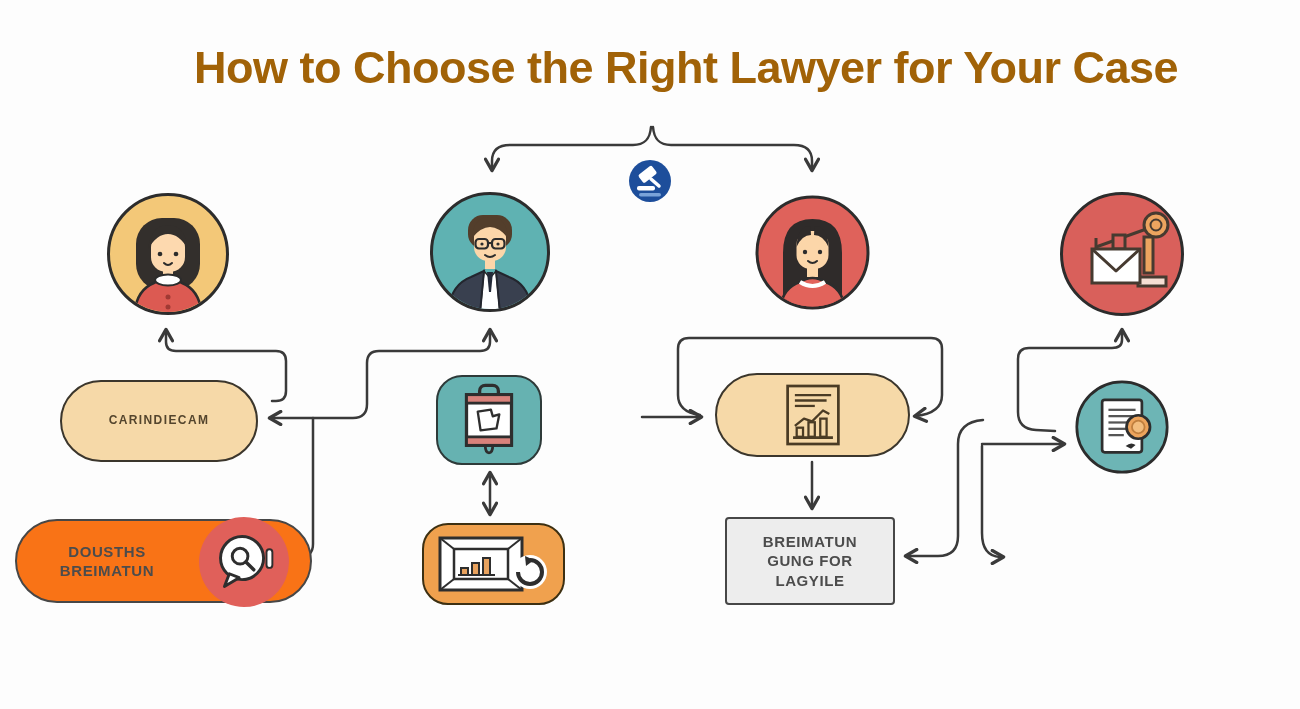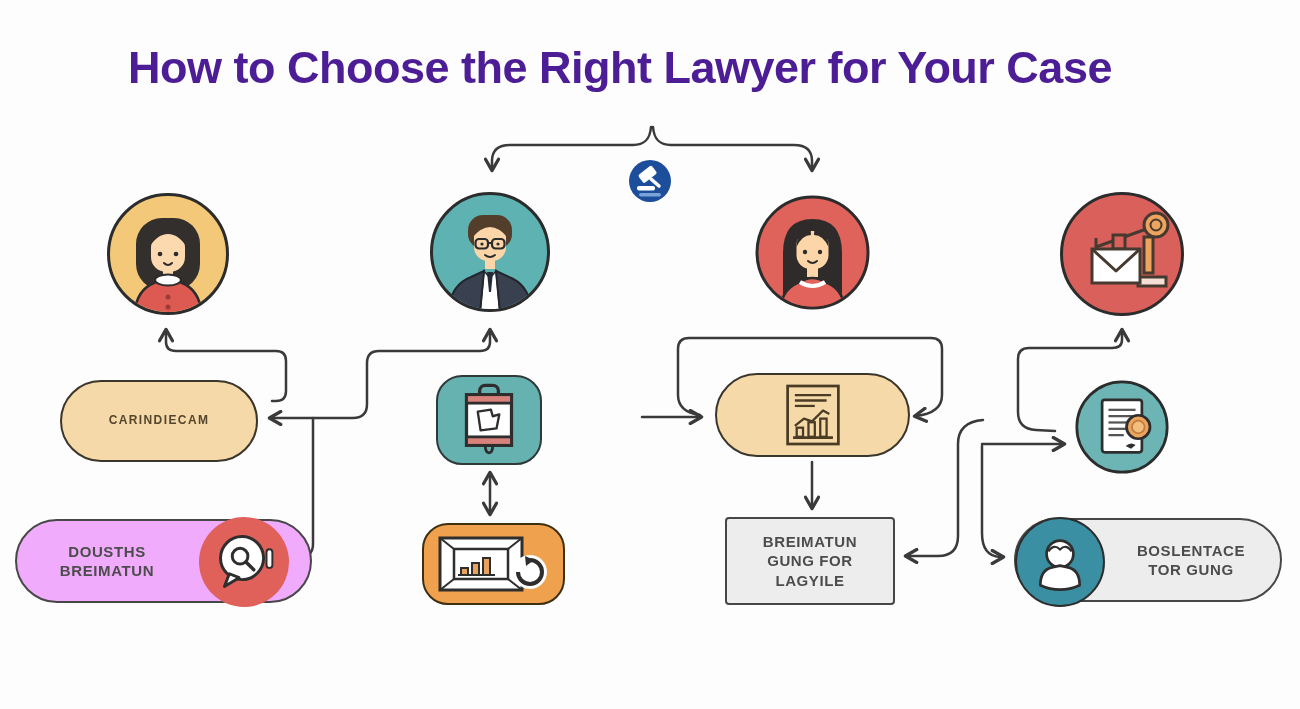--- a/index.html
+++ b/index.html
@@ -3,22 +3,23 @@
 <meta charset="utf-8">
 <style>
   html,body{margin:0;padding:0;background:#ffffff;}
   #canvas{
     position:relative;width:1300px;height:709px;background:#fdfdfd;
     font-family:"Liberation Sans", sans-serif;overflow:hidden;
   }
   .abs{position:absolute;}
   #title{
     left:128px;top:42px;width:1050px;
-    font-size:45px;font-weight:bold;color:#4c1d95;letter-spacing:-0.5px;
+    font-size:45px;font-weight:bold;color:#a16207;letter-spacing:-0.5px;
     white-space:nowrap;
+    text-align:right;
   }
   .node-circle{border-radius:50%;box-sizing:border-box;}
   .pill{
     box-sizing:border-box;border:2.5px solid #3e3e3e;border-radius:44px;
     display:flex;align-items:center;justify-content:center;
   }
   .rbox{
     box-sizing:border-box;border:2.5px solid #35342e;border-radius:26px;
     display:flex;align-items:center;justify-content:center;
   }
@@ -159,21 +160,21 @@
       <circle cx="97" cy="34" r="5.5" fill="none" stroke="#463a30" stroke-width="2"></circle>
       <rect x="33" y="58" width="48" height="34" fill="#ffffff" stroke="#463a30" stroke-width="3"></rect>
       <path d="M33,58 L57,80 L81,58" fill="none" stroke="#463a30" stroke-width="3" stroke-linejoin="round"></path>
     </svg>
   </div>
 
   <div class="abs pill" style="left:60px;top:380px;width:198px;height:82px;background:#f6d9a8;border-color:#3b362c;">
     <span class="label label-brown">CARINDIECAM</span>
   </div>
 
-  <div class="abs pill" style="left:15px;top:519px;width:297px;height:84px;background:#f0abfc;border-color:#474747;justify-content:flex-start;">
+  <div class="abs pill" style="left:15px;top:519px;width:297px;height:84px;background:#f97316;border-color:#474747;justify-content:flex-start;">
     <div style="width:180px;text-align:center;">
       <div class="label">DOUSTHS</div>
       <div class="label">BREIMATUN</div>
     </div>
     <div class="badge" style="left:182px;top:-4px;width:90px;height:90px;background:#e0605a;">
       <svg width="90" height="90" viewBox="0 0 92 92">
         <circle cx="44" cy="42" r="22" fill="#ffffff" stroke="#2e2e2e" stroke-width="3"></circle>
         <path d="M31,58 L26,71 L41,62 Z" fill="#ffffff" stroke="#2e2e2e" stroke-width="3" stroke-linejoin="round"></path>
         <circle cx="42" cy="40" r="8" fill="none" stroke="#2e2e2e" stroke-width="3"></circle>
         <line x1="48" y1="46" x2="56" y2="54" stroke="#2e2e2e" stroke-width="3.5" stroke-linecap="round"></line>
@@ -241,27 +242,14 @@
       <line x1="37" y1="40" x2="67" y2="40" stroke="#555555" stroke-width="2.5"></line>
       <line x1="37" y1="47" x2="67" y2="47" stroke="#555555" stroke-width="2.5"></line>
       <line x1="37" y1="54" x2="60" y2="54" stroke="#555555" stroke-width="2.5"></line>
       <line x1="37" y1="61" x2="54" y2="61" stroke="#555555" stroke-width="2.5"></line>
       <circle cx="70" cy="52" r="13" fill="#eda45c" stroke="#2e2e2e" stroke-width="3"></circle>
       <circle cx="70" cy="52" r="7" fill="#f3bd7e" stroke="#c07f3e" stroke-width="2"></circle>
       <path d="M56,73 Q62,68 67,72 L62,76 Z" fill="#2e2e2e"></path>
     </svg>
   </div>
 
-  <div class="abs pill" style="left:1014px;top:518px;width:268px;height:84px;background:#ededed;border-color:#474747;justify-content:flex-end;">
-    <div class="badge" style="left:-1px;top:-3px;width:90px;height:90px;background:#3a8fa2;border:2px solid #2e2e2e;box-sizing:border-box;">
-      <svg width="84" height="84" viewBox="0 0 94 94">
-        <circle cx="47" cy="38" r="15" fill="#ffffff" stroke="#2e2e2e" stroke-width="3"></circle>
-        <path d="M34,35 Q40,26 47,33 Q54,26 60,35" fill="none" stroke="#2e2e2e" stroke-width="2.5"></path>
-        <path d="M25,73 Q25,56 38,53 L47,51 L56,53 Q69,56 69,73 Q58,78 47,78 Q36,78 25,73 Z" fill="#ffffff" stroke="#2e2e2e" stroke-width="3" stroke-linejoin="round"></path>
-      </svg>
-    </div>
-    <div style="width:170px;text-align:center;margin-right:4px;">
-      <div class="label">BOSLENTACE</div>
-      <div class="label">TOR GUNG</div>
-    </div>
-  </div>
 
 </div>
 
 </body></html>

